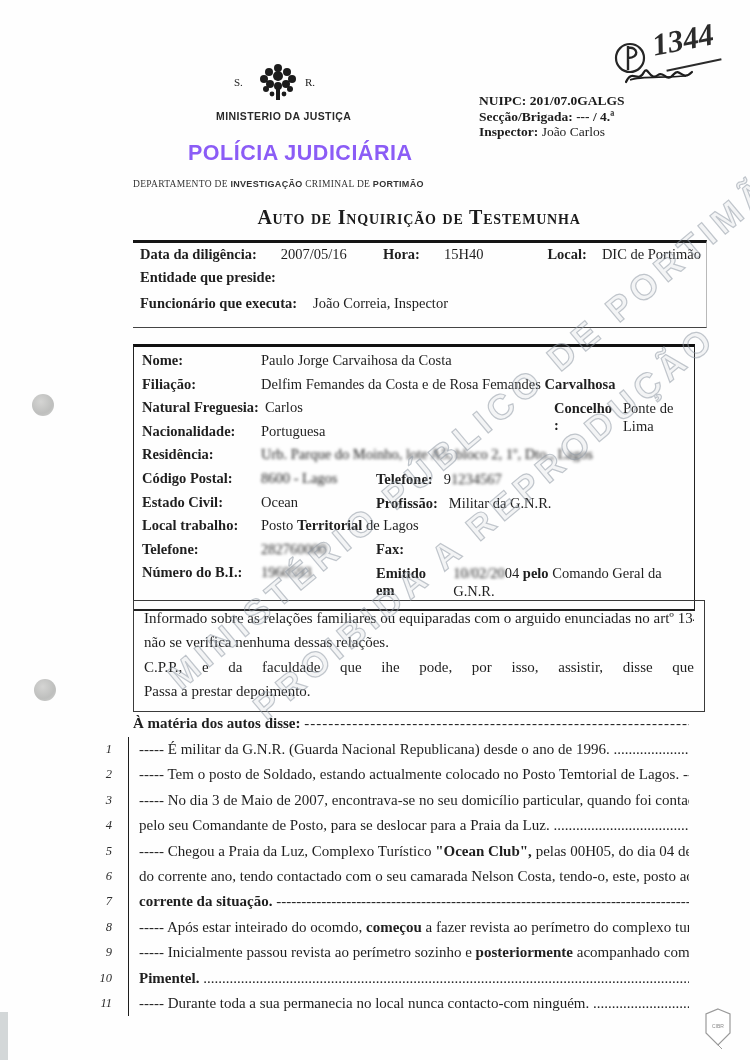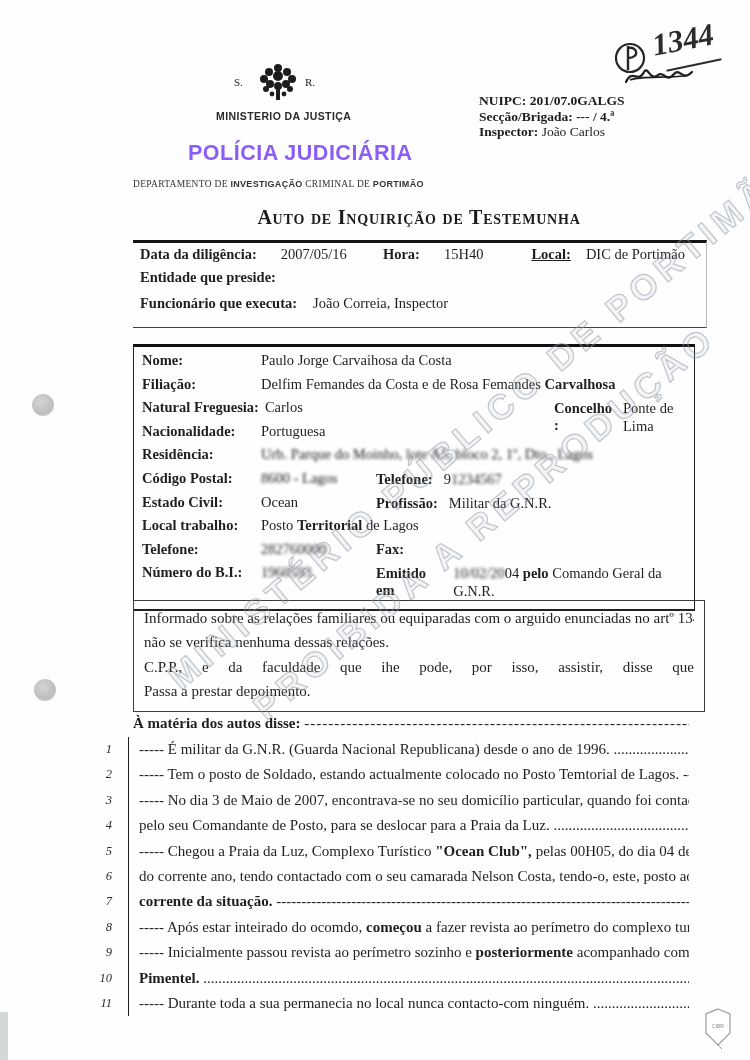--- a/index.html
+++ b/index.html
@@ -19,21 +19,21 @@
   
   .hw1344{left:652px;top:22px;font-size:31px;font-style:italic;font-weight:bold;transform:rotate(-11deg);color:#2b2b2b;}
   .hwline{left:666px;top:64px;width:56px;height:2px;background:#2b2b2b;transform:rotate(-12deg);}
   
   .title{left:133px;top:206px;width:572px;text-align:center;font-variant:small-caps;
          font-weight:bold;font-size:20px;letter-spacing:.8px;color:#1b1b1b;}
   
   .dtable{left:133px;top:240px;width:574px;border-top:3px solid #151515;border-bottom:1px solid #444;
           border-right:1px solid #b9b9b9;font-size:14.5px;box-sizing:border-box;padding:3px 6px 4px 7px;}
   .drow{display:flex;min-height:23px;align-items:baseline;white-space:nowrap;}
-  .g1{margin-left:24px;} .g2{margin-left:36px;} .g3{margin-left:24px;} .g4{margin-left:48px;text-decoration:underline;} .g5{margin-left:15px;} .g6{margin-left:16px;}
+  .g1{margin-left:24px;} .g2{margin-left:36px;} .g3{margin-left:24px;} .g4{margin-left:64px;} .g5{margin-left:15px;} .g6{margin-left:16px;}
   .drow.last{min-height:28px;padding-top:3px;}
   
   .wbox{left:133px;top:344px;width:562px;box-sizing:border-box;border:1.5px solid #222;
         border-top:3px solid #111;border-bottom:2px solid #222;padding:5px 8px 5px 8px;font-size:14.5px;}
   .w-row{position:relative;min-height:23.6px;display:flex;align-items:baseline;white-space:nowrap;}
   .wl{font-weight:bold;min-width:113px;padding-right:6px;}
   .wv{flex:0 1 auto;}
   .wpair{position:absolute;top:0;display:flex;align-items:baseline;white-space:normal;}
   .wl2{font-weight:bold;}
   .wv2{margin-left:11px;max-width:238px;line-height:18px;}

